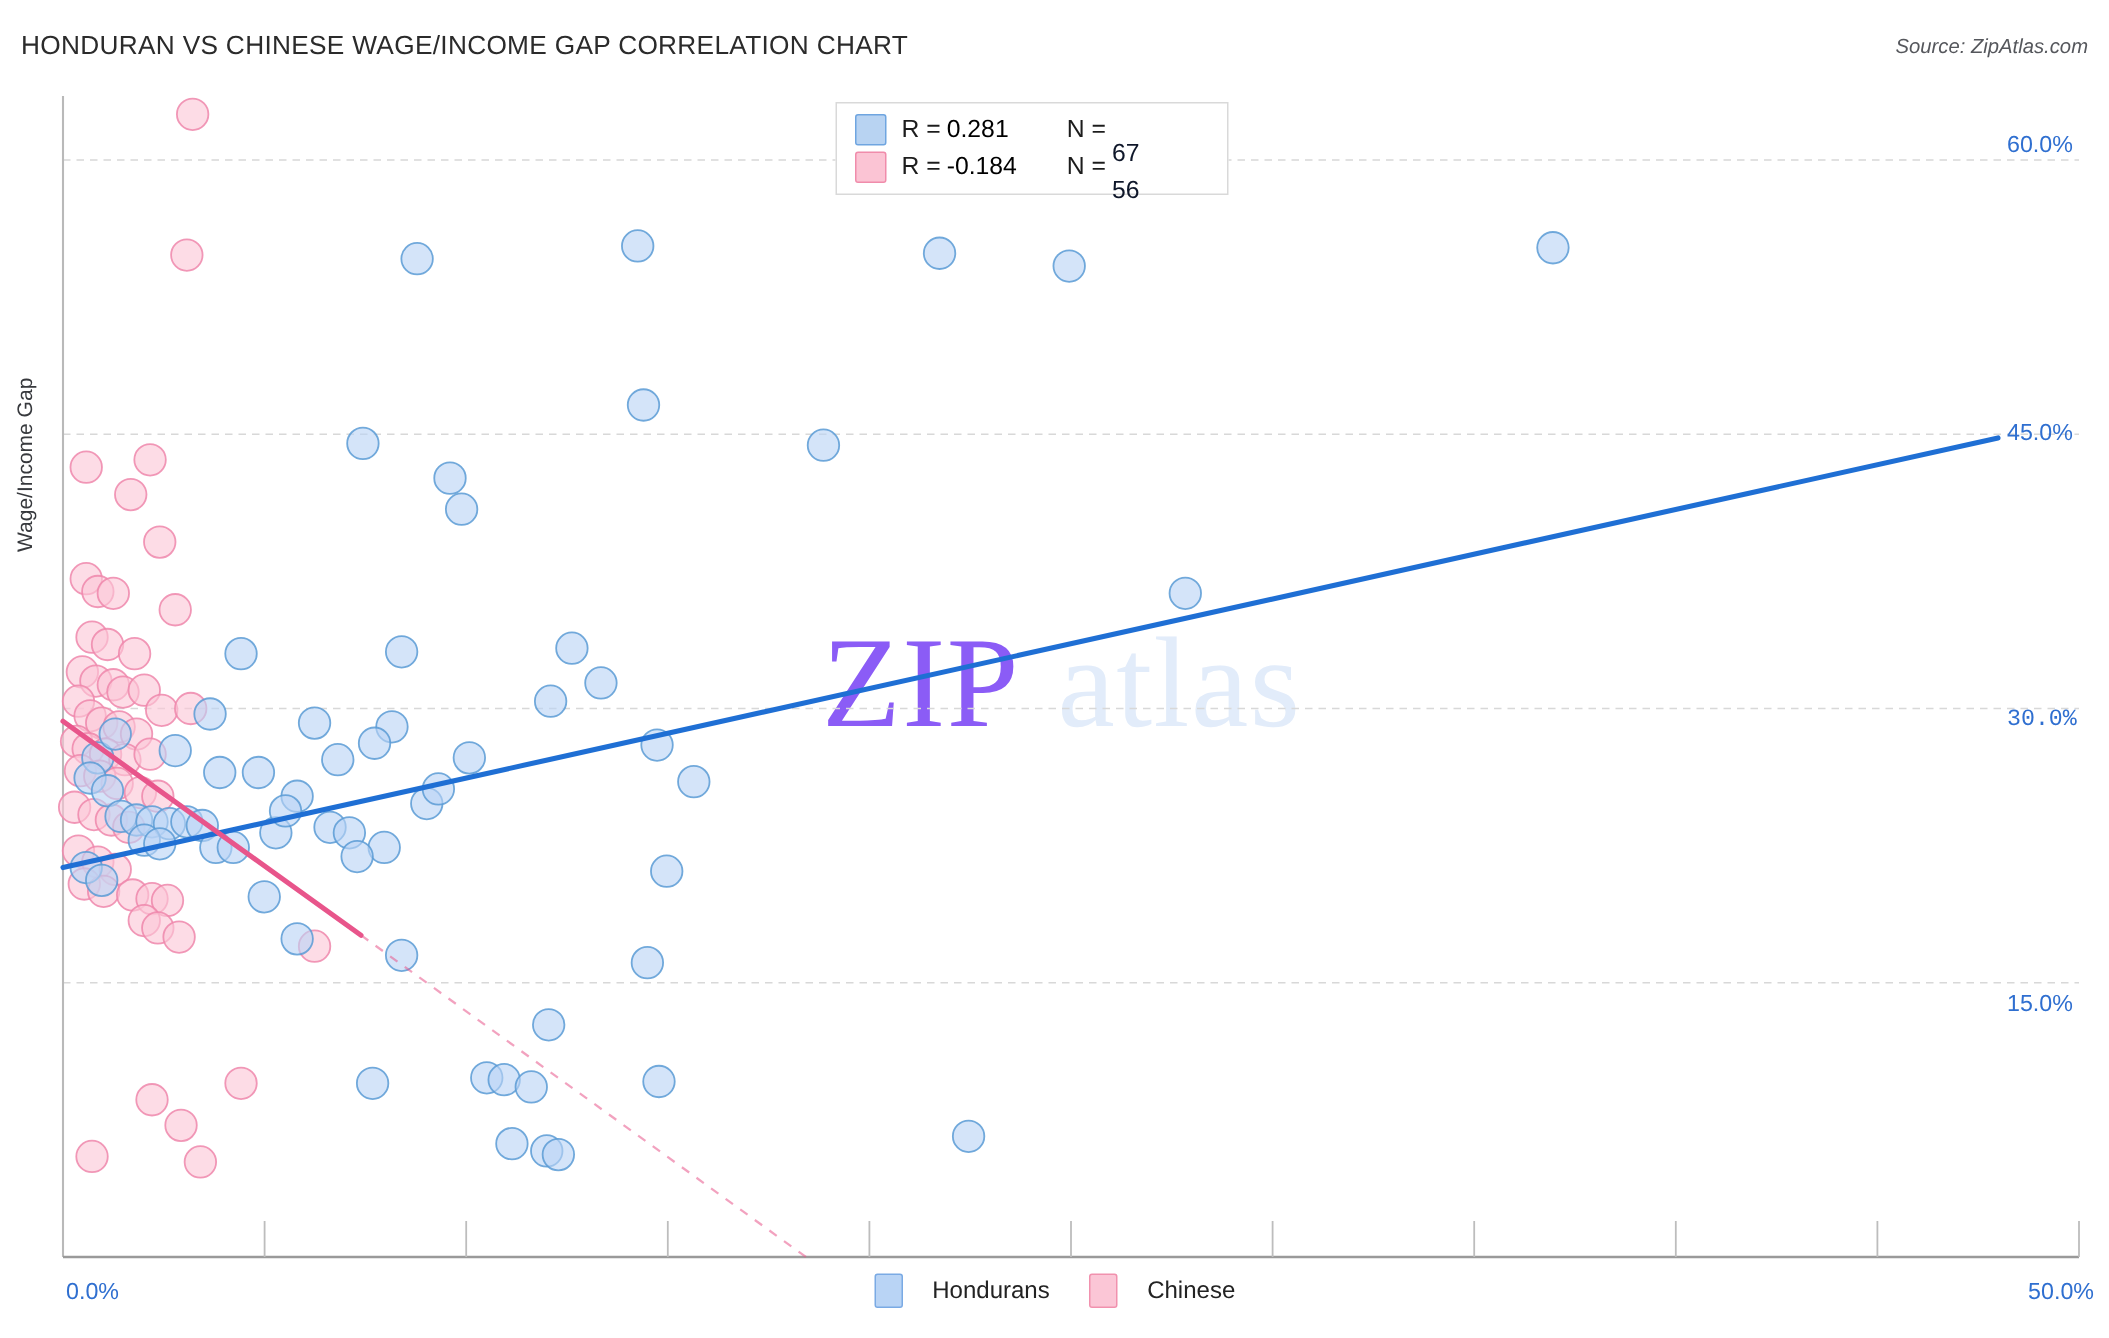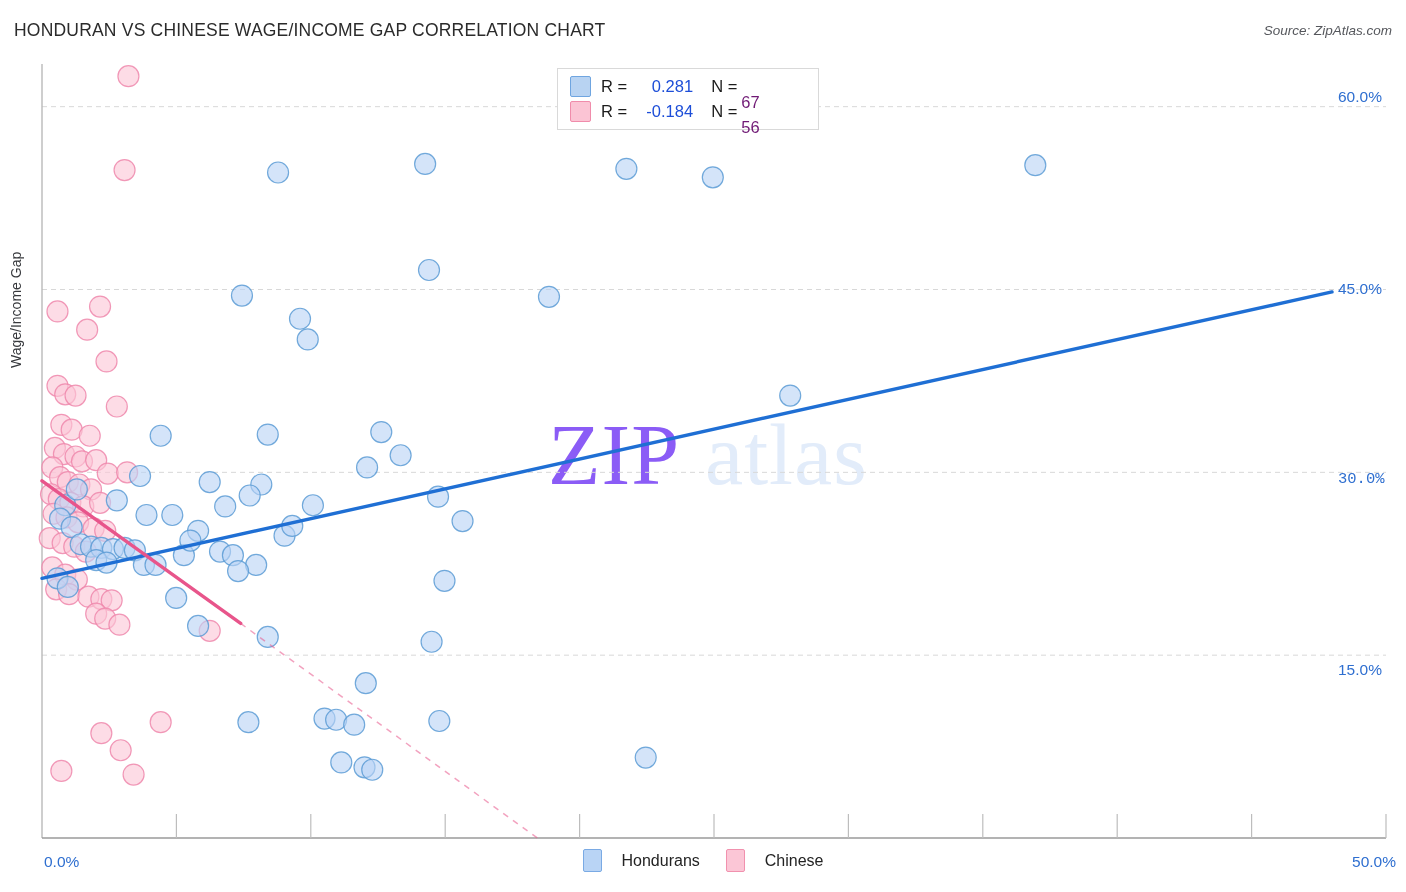--- a/index.html
+++ b/index.html
@@ -88,27 +88,27 @@
     width: 19px;
     height: 19px;
     border-radius: 2px;
     margin-right: 10px;
     flex: none;
   }
   .sw-blue { background: #b8d3f2; border: 1px solid #6fa5e0; }
   .sw-pink { background: #fbc4d4; border: 1px solid #f08cab; }
   .r-key { margin-right: 4px; }
   .r-val {
-    color: #1d4ed8;
+    color: #000000;
     min-width: 62px;
-    text-align: right;
+    text-align: left;
     margin-right: 18px;
   }
   .n-key { margin-right: 4px; }
-  .n-val { color: #701a75; margin-top: 32px; }
+  .n-val { color: #0f172a; margin-top: 32px; }
 
   .bottom-legend {
     position: absolute;
     left: 0;
     top: 849px;
     width: 1406px;
     display: flex;
     justify-content: center;
     align-items: center;
     gap: 26px;

